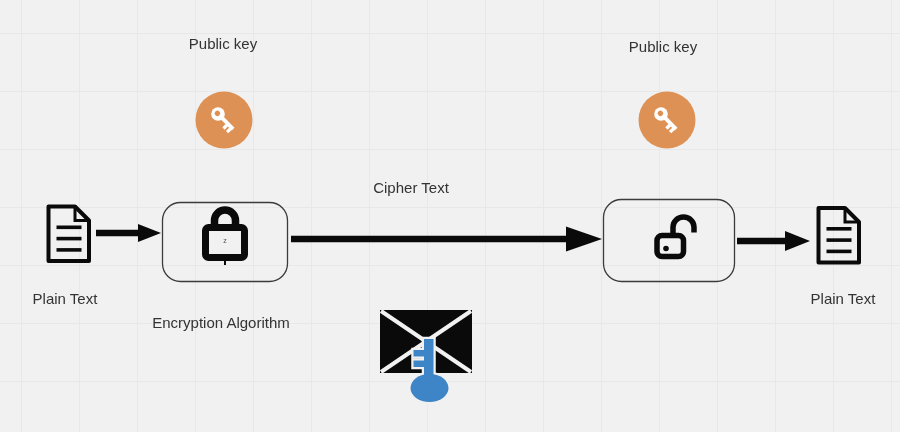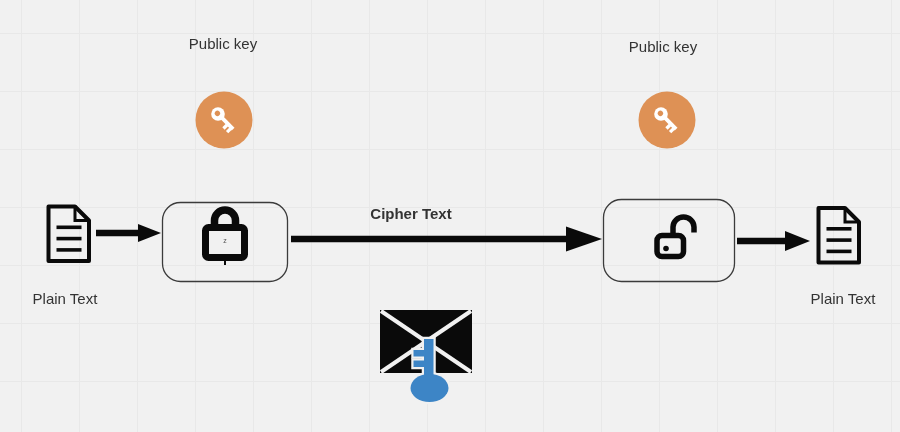--- a/index.html
+++ b/index.html
@@ -29,21 +29,21 @@
     font-size: 15px;
     line-height: 17px;
     color: var(--label-text, #333333);
     text-align: center;
     white-space: nowrap;
   }
   .lbl.public-key   { left: 160px; top: 35px;  width: 126px; }
   .lbl.private-key  { left: 600px; top: 38px;  width: 126px; }
   .lbl.plain-left   { left: 15px;  top: 290px; width: 100px; }
   .lbl.enc-label    { left: 136px; top: 314px; width: 170px; }
-  .lbl.cipher-label { left: 341px; top: 205px; width: 140px; font-weight: bold; }
+  .lbl.cipher-label { left: 341px; top: 179px; width: 140px; }
   .lbl.dec-label    { left: 580px; top: 314px; width: 170px; }
   .lbl.plain-right  { left: 793px; top: 290px; width: 100px; }
 </style>
 </head>
 <body>
 
 <div class="canvas">
 
   <svg class="shape-layer" width="900" height="432" viewBox="0 0 900 432">
 
@@ -151,18 +151,19 @@
       </g>
     </g>
   </svg>
 
   <div class="lbl public-key">Public key</div>
 
   <div class="lbl private-key">Public key</div>
 
   <div class="lbl plain-left">Plain Text</div>
 
+  <div class="lbl enc-label">Encryption Algorithm</div>
 
   <div class="lbl cipher-label">Cipher Text</div>
 
 
   <div class="lbl plain-right">Plain Text</div>
 </div>
 
 </body></html>

